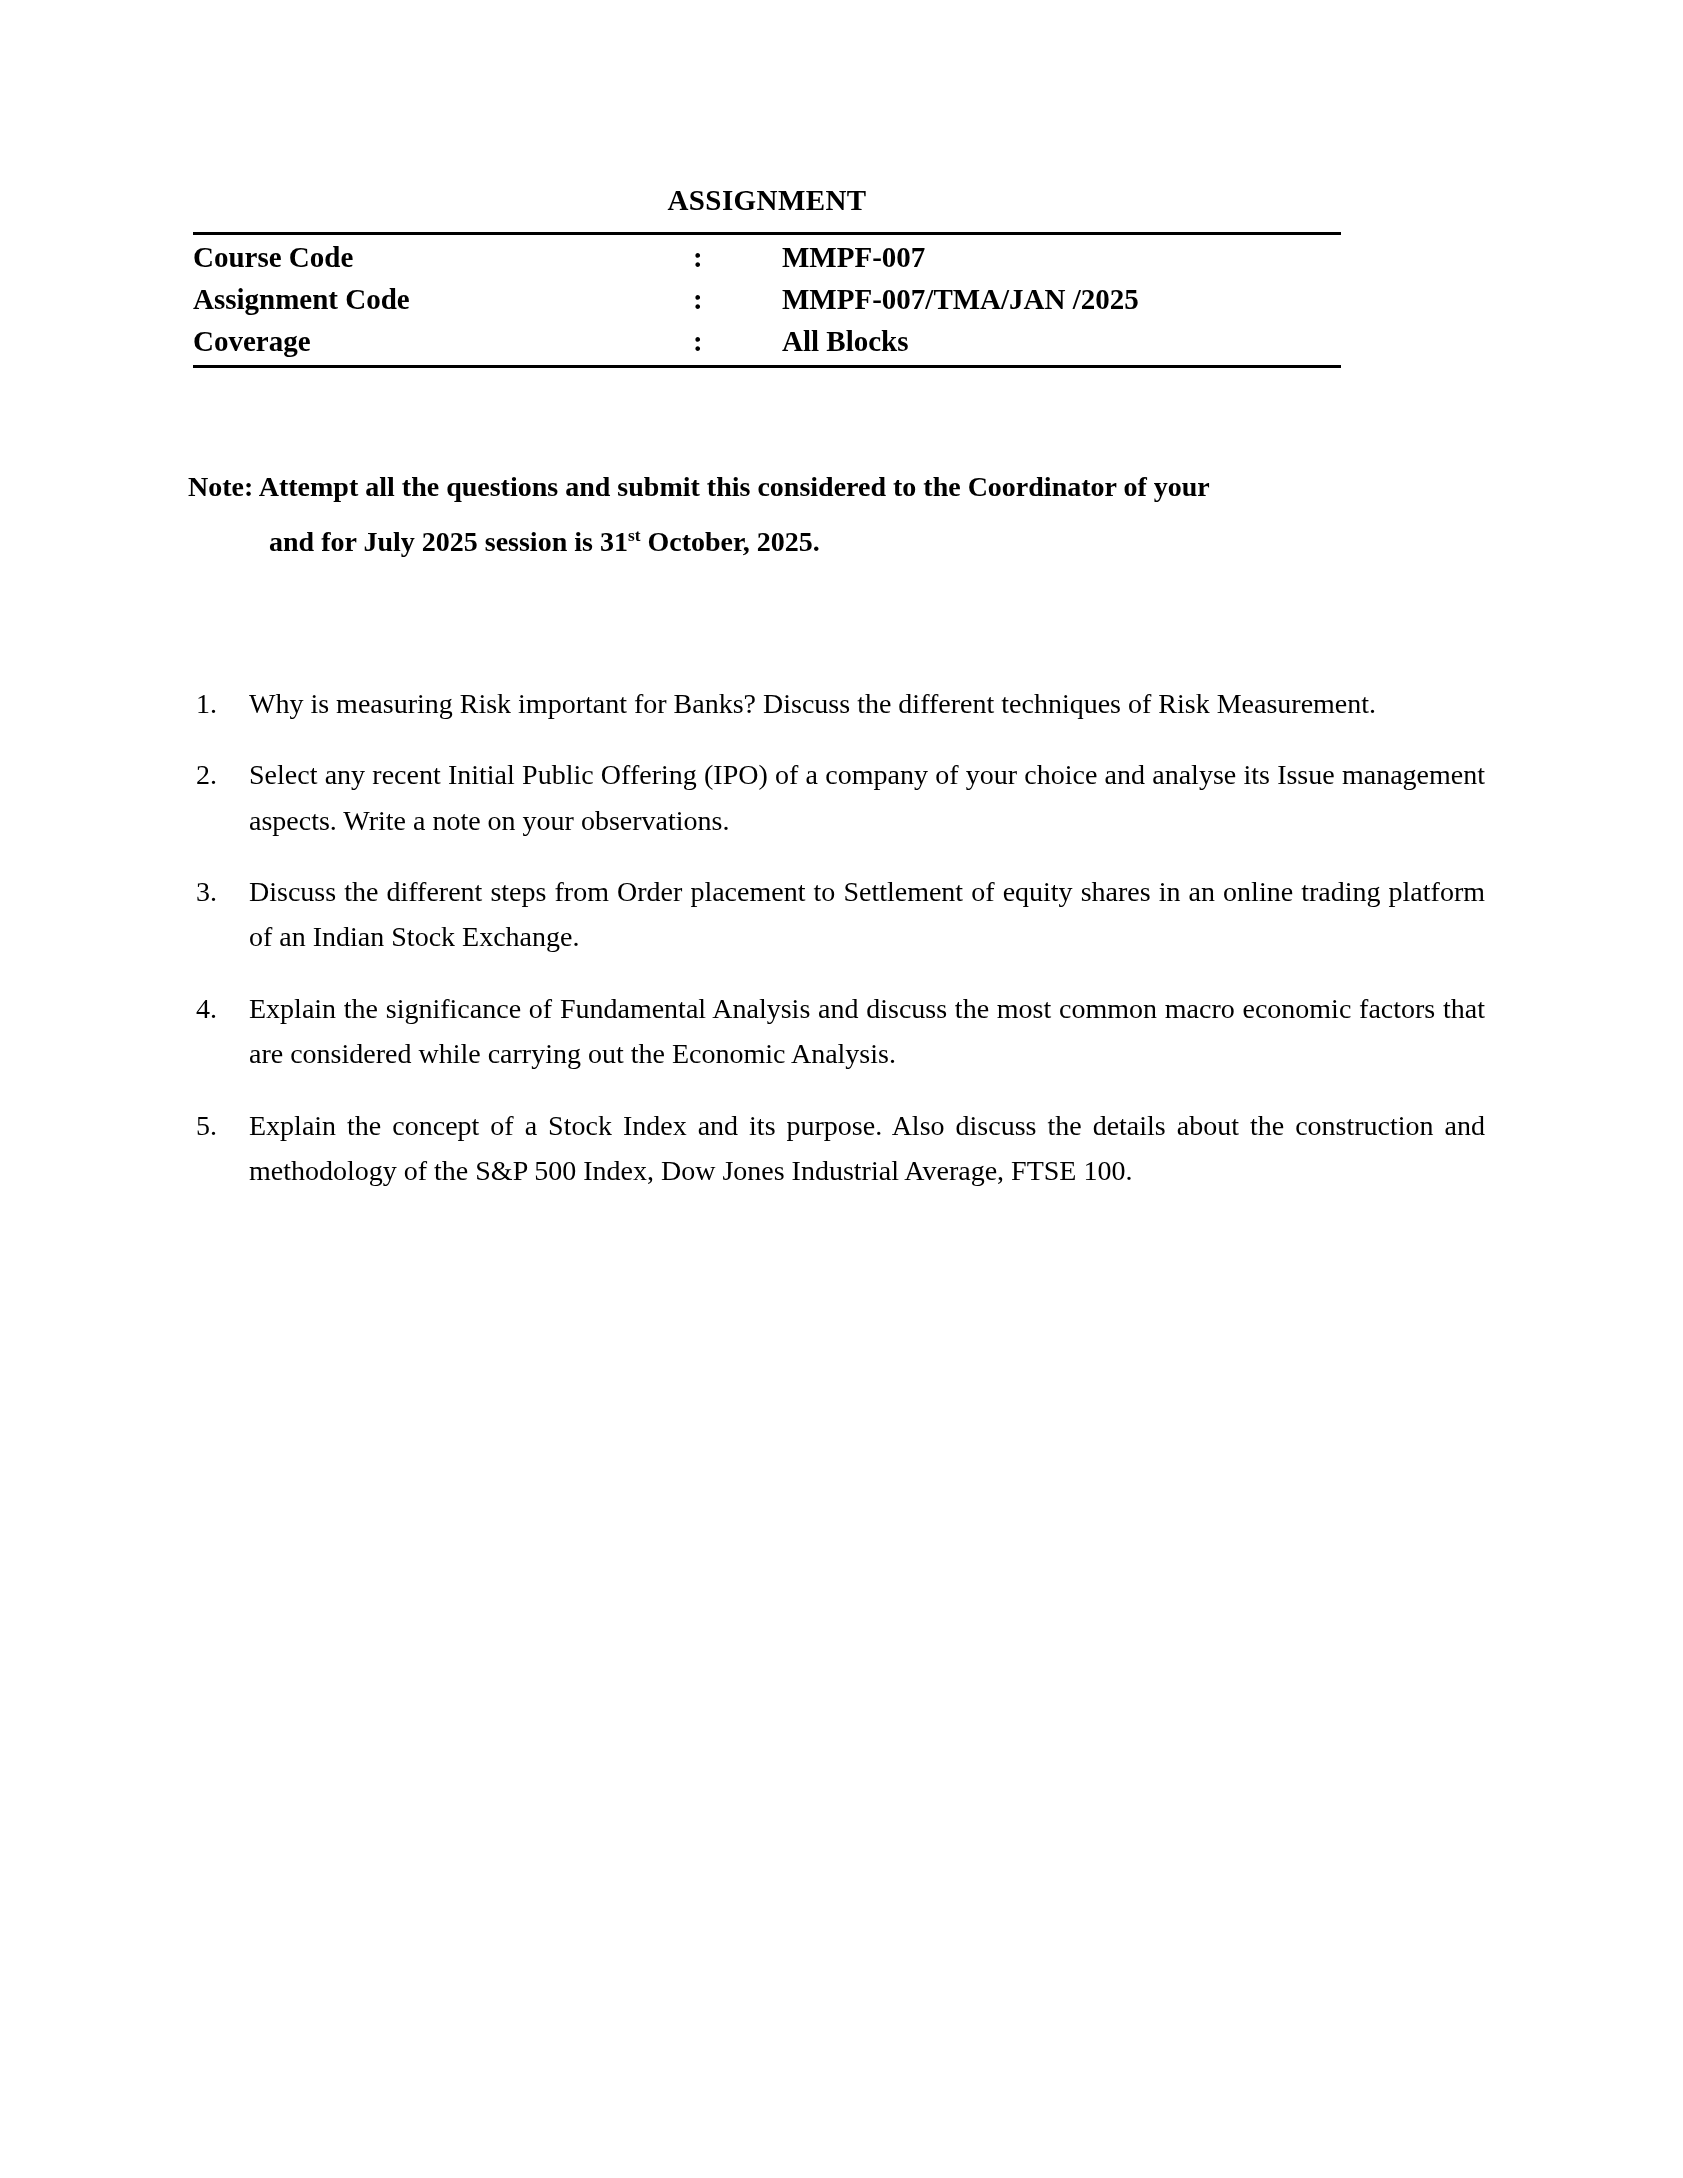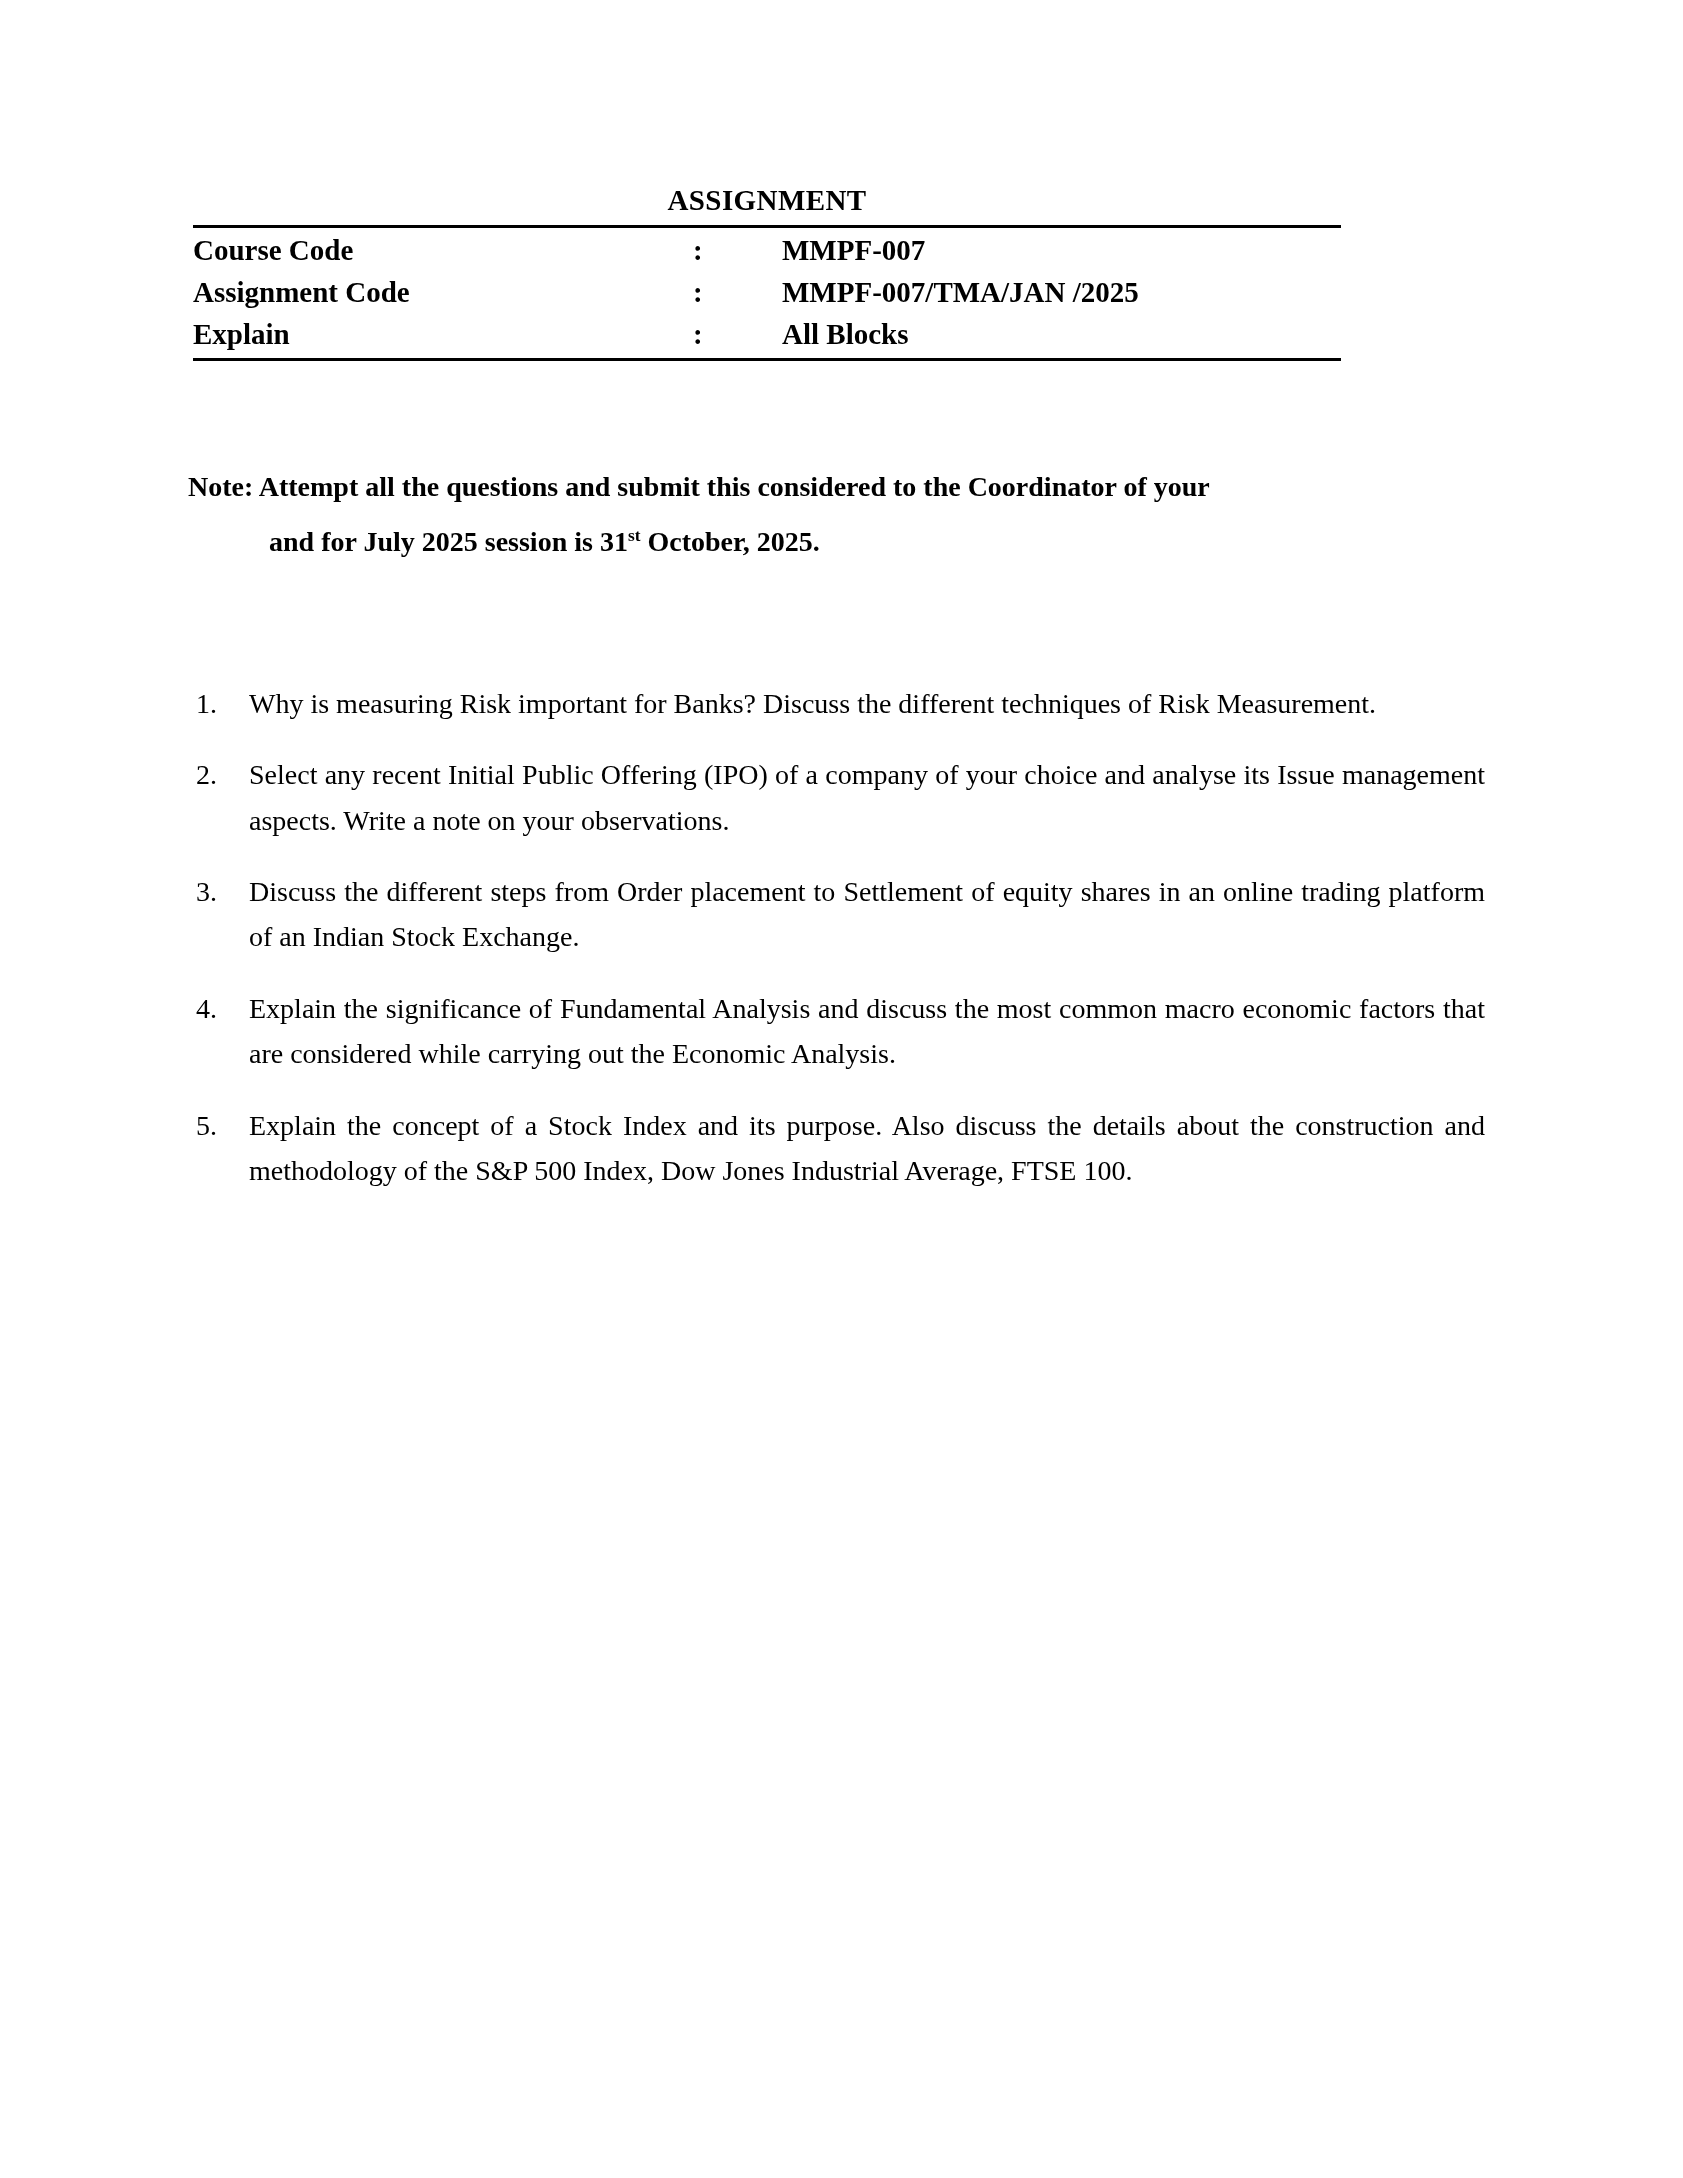--- a/index.html
+++ b/index.html
@@ -25,21 +25,21 @@
     left: 193px;
     top: 186px;
     width: 1148px;
   }
   .doc-title {
     text-align: center;
     font-size: 29px;
     font-weight: bold;
     letter-spacing: 0.4px;
     line-height: 1.0;
-    padding-bottom: 10px;
+    padding-bottom: 17px;
   }
   .rule {
     height: 0;
     border-top: 3px solid #000000;
     width: 100%;
   }
   .meta-table {
     width: 100%;
     border-collapse: collapse;
     margin-top: 2px;
@@ -134,21 +134,21 @@
           <td class="meta-label">Course Code</td>
           <td class="meta-colon">:</td>
           <td class="meta-value">MMPF-007</td>
         </tr>
         <tr>
           <td class="meta-label">Assignment Code</td>
           <td class="meta-colon">:</td>
           <td class="meta-value">MMPF-007/TMA/JAN /2025</td>
         </tr>
         <tr>
-          <td class="meta-label">Explain</td>
+          <td class="meta-label">Coverage</td>
           <td class="meta-colon">:</td>
           <td class="meta-value">All Blocks</td>
         </tr>
       </tbody>
     </table>
 
     <div class="rule-bottom"></div>
   </div>
 
   <div class="note">

